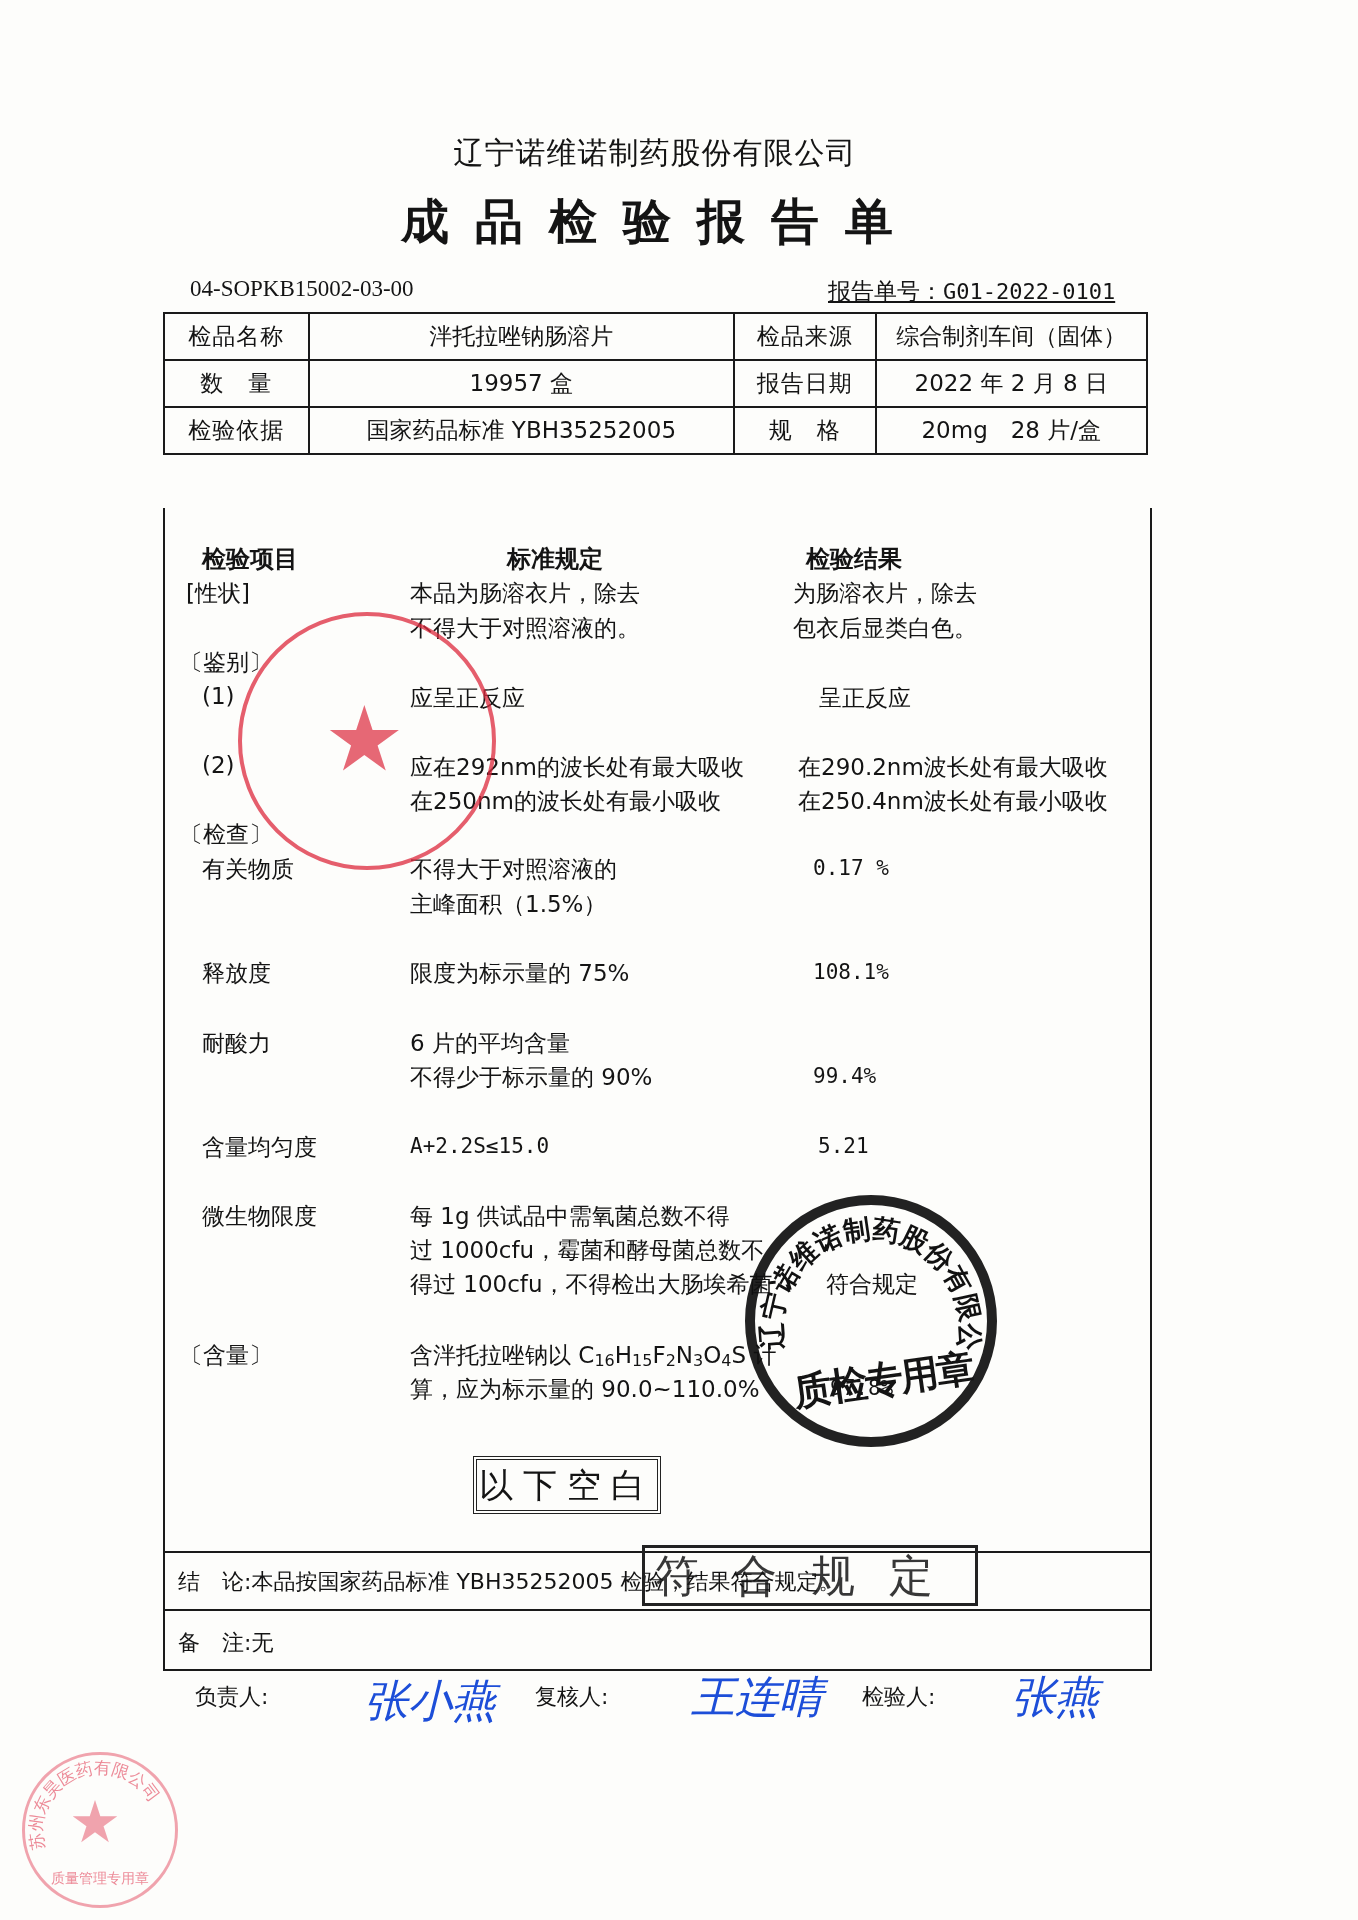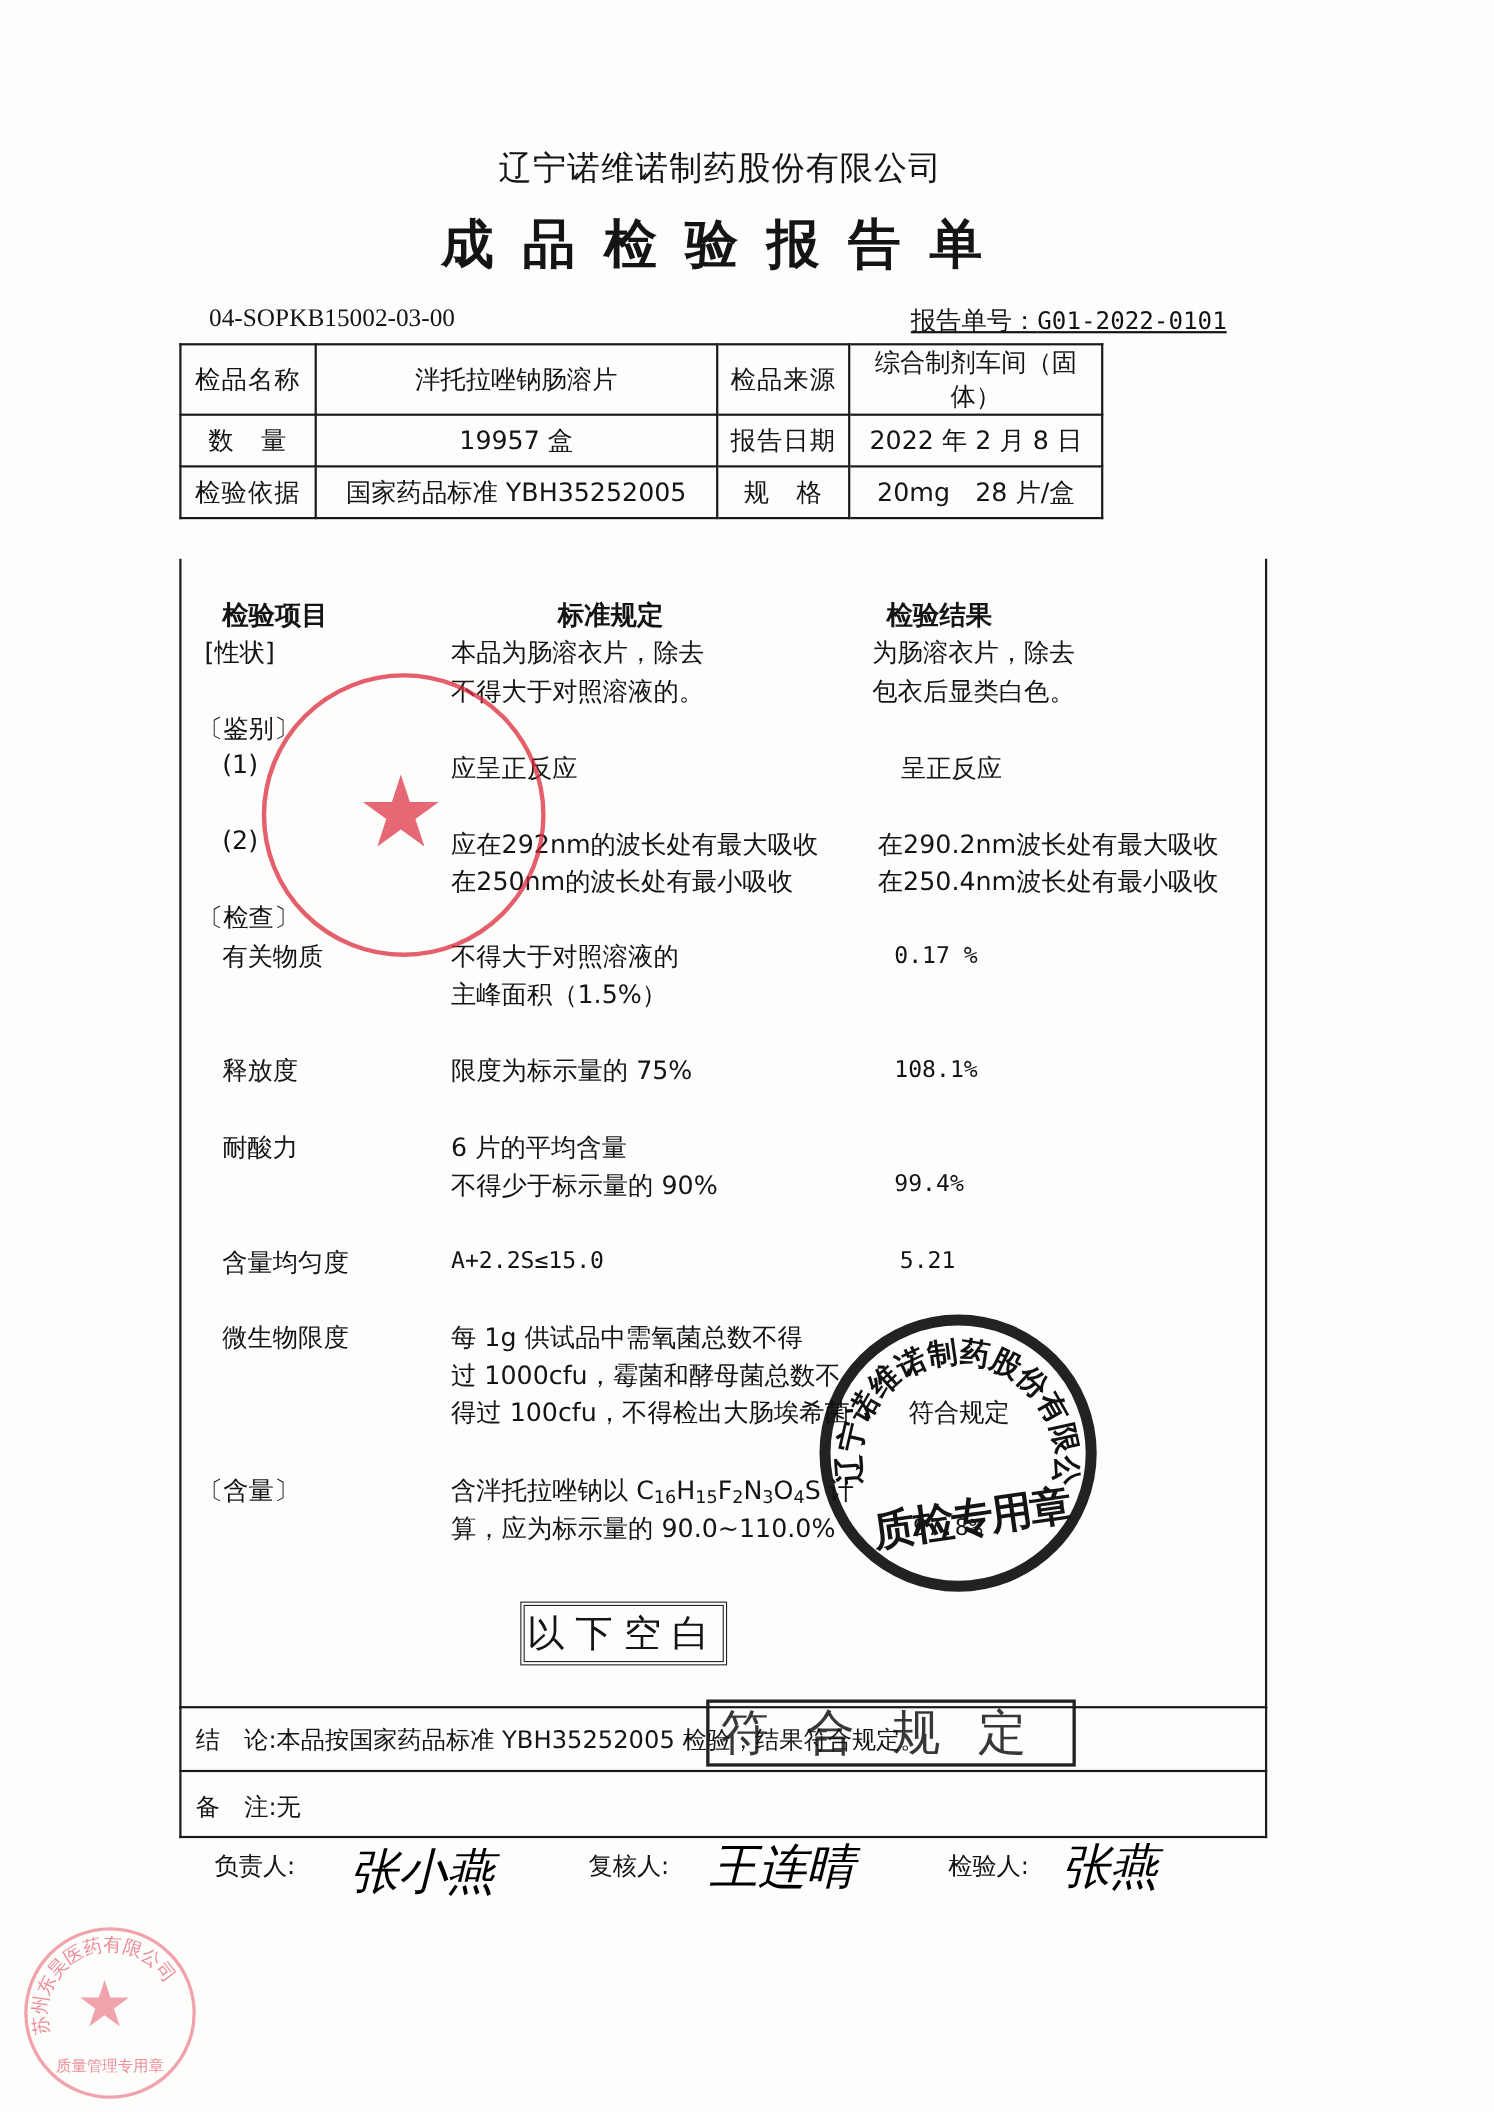--- a/index.html
+++ b/index.html
@@ -6,21 +6,21 @@
   body { width:1358px; height:1920px; background:#fdfdfb; position:relative; overflow:hidden;
          font-family:"DejaVu Sans","Liberation Sans",sans-serif; color:#141414; }
   .abs { position:absolute; white-space:nowrap; }
   .company { left:0; width:1310px; top:133px; text-align:center; font-size:30px; letter-spacing:1px; }
   .title { left:0; width:1320px; top:190px; text-align:center; font-size:48px; letter-spacing:26px; font-weight:bold; }
   .docno { left:190px; top:276px; font-family:"Liberation Serif",serif; font-weight:normal; font-size:23px; }
   .reportno { left:828px; top:276px; font-size:23px;text-decoration:underline; }
   .reportno .val { font-family:"DejaVu Sans Mono","Liberation Mono",monospace; font-size:22px; }
 
   
-  .info { position:absolute; left:163px; top:312px; width:840px; border-collapse:collapse; }
+  .info { position:absolute; left:163px; top:312px; width:985px; border-collapse:collapse; }
   .info td { border:2px solid #1a1a1a; height:45px; font-size:23px; text-align:center; padding:0; }
   .info td.lbl { letter-spacing:1px; }
 
   
   .bodybox { position:absolute; left:163px; top:508px; width:985px; height:1043px;
              border-left:2px solid #1a1a1a; border-right:2px solid #1a1a1a; border-bottom:2px solid #1a1a1a; }
   .row-conclusion { position:absolute; left:163px; top:1551px; width:985px; height:58px;
              border-left:2px solid #1a1a1a; border-right:2px solid #1a1a1a; border-bottom:2px solid #1a1a1a; }
   .row-remarks { position:absolute; left:163px; top:1611px; width:985px; height:58px;
              border-left:2px solid #1a1a1a; border-right:2px solid #1a1a1a; border-bottom:2px solid #1a1a1a; }
@@ -32,21 +32,21 @@
 
   .blank-stamp { position:absolute; left:473px; top:1456px; width:180px; height:50px;
                  border:4px double #222; font-size:34px; letter-spacing:10px; text-align:center; line-height:50px; }
   .conform-stamp { position:absolute; left:642px; top:1545px; width:320px; height:55px;
                  border:3px solid #222; font-size:44px; letter-spacing:34px; line-height:55px; padding-left:10px;
                  color:rgba(20,20,20,0.85); }
   .conc-text { position:absolute; left:178px; top:1567px; font-size:22px; }
   .rem-text { position:absolute; left:178px; top:1628px; font-size:22px; }
 
   .sig-lbl { position:absolute; top:1682px; font-size:22px; }
-  .sig { position:absolute; font-family:Liberation Mono, monospace; font-style:italic; font-size:44px; color:#000000; }
+  .sig { position:absolute; font-family:Liberation Mono, monospace; font-style:italic; font-size:44px; color:#1d4ed8;margin-left:46px; }
 
   .stamp { position:absolute; border-radius:50%; }
   .stamp-red { left:238px; top:612px; width:250px; height:250px; border:4px solid rgba(220,40,60,0.75); }
   .stamp-red .star { position:absolute; left:82px; top:78px; font-size:90px; color:rgba(220,40,60,0.7); line-height:1; }
   .stamp-black { left:745px; top:1195px; width:252px; height:252px; border:10px solid rgba(15,15,15,0.92); box-sizing:border-box; }
   .stamp-black .ring { position:absolute; left:0; top:0; width:100%; height:100%; }
   .stamp-black .bottom { position:absolute; left:38px; top:150px; font-size:38px; font-weight:bold; letter-spacing:-2px; transform:rotate(-8deg); }
   .stamp-pink { left:22px; top:1752px; width:150px; height:150px; border:3px solid rgba(230,90,110,0.55); }
   .stamp-pink .star { position:absolute; left:44px; top:38px; font-size:58px; color:rgba(230,90,110,0.55); line-height:1; }
   .stamp-pink .ring { position:absolute; left:0; top:0; width:100%; height:100%; }

